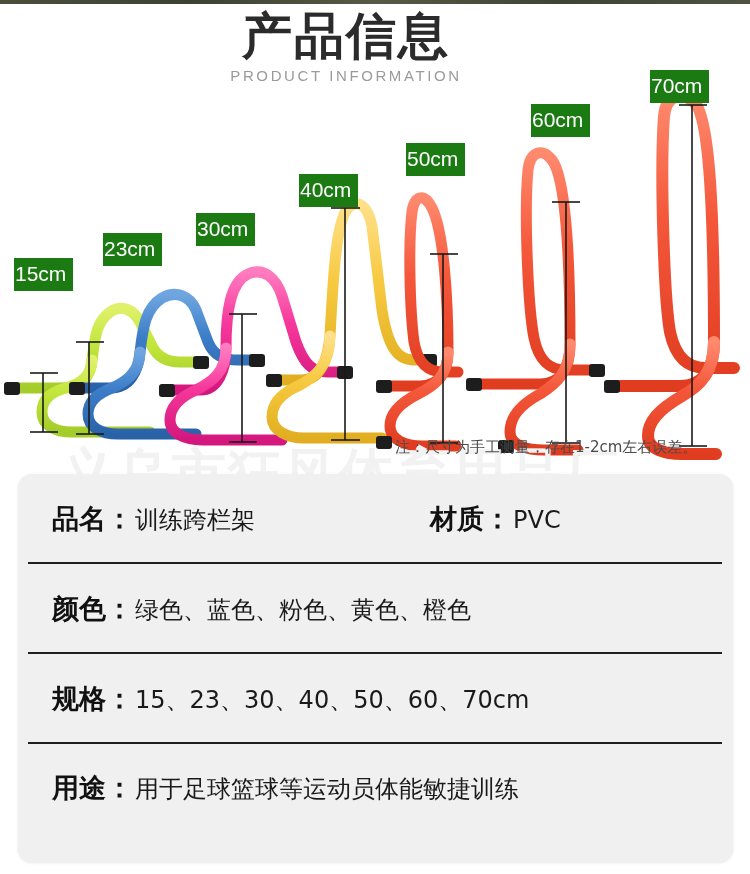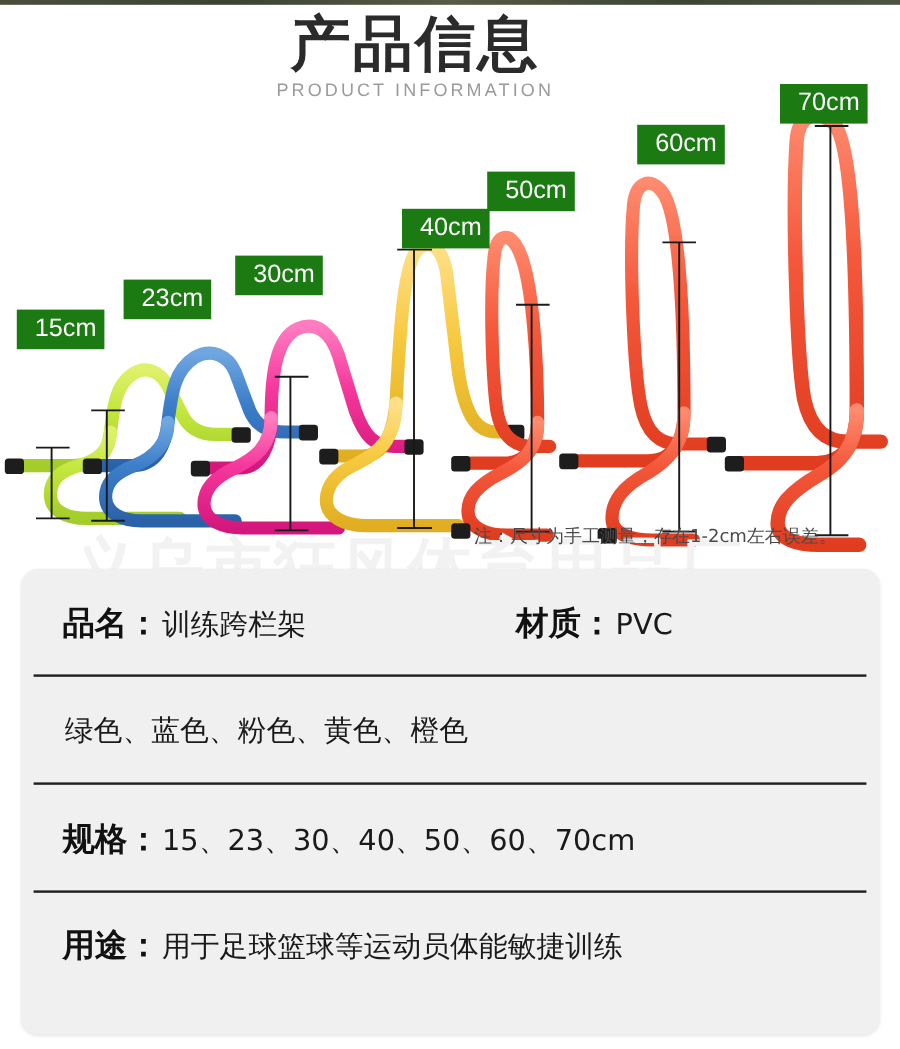--- a/index.html
+++ b/index.html
@@ -61,21 +61,21 @@
 
   
   .badge {
     position: absolute;
     background: #1c7a12;
     color: #ffffff;
     font-family: "Liberation Sans", sans-serif;
     font-size: 21px;
     font-weight: normal;
     line-height: 1;
-    padding: 5px 7px 7px 15px;
+    padding: 5px 7px 7px 1px;
     white-space: nowrap;
     letter-spacing: 0px;
   }
 
   
   .watermark {
     position: absolute;
     left: 60px; top: 410px;
     width: 640px;
     font-family: "DejaVu Sans", sans-serif;
@@ -279,21 +279,21 @@
         <rect x="604" y="320" width="16" height="13" rx="3" fill="#1d1d1d"></rect>
         <line x1="692" y1="45" x2="692" y2="386" stroke="#1a1a1a" stroke-width="1.6"></line>
         <line x1="679" y1="45" x2="707" y2="45" stroke="#1a1a1a" stroke-width="1.6"></line>
         <line x1="679" y1="386" x2="707" y2="386" stroke="#1a1a1a" stroke-width="1.6"></line>
       </g>
     </svg>
 
     <div class="badge" style="left:14px; top:198px;">15cm</div>
     <div class="badge" style="left:103px; top:173px;">23cm</div>
     <div class="badge" style="left:196px; top:153px;">30cm</div>
-    <div class="badge" style="left:299px; top:114px;margin-left:36px;">40cm</div>
+    <div class="badge" style="left:299px; top:114px;">40cm</div>
     <div class="badge" style="left:406px; top:83px;">50cm</div>
     <div class="badge" style="left:531px; top:44px;">60cm</div>
     <div class="badge" style="left:650px; top:10px;">70cm</div>
   </div>
 
   <div class="watermark">义乌市狂风体育用品厂</div>
 
   <div class="note">注：尺寸为手工测量，存在1-2cm左右误差。</div>
 
   <div class="info-card">
@@ -304,20 +304,21 @@
         <span class="field-value">训练跨栏架</span>
       </div>
       <div class="field second">
         <span class="field-label">材质：</span>
         <span class="field-value">PVC</span>
       </div>
     </div>
 
     <div class="info-row">
       <div class="field">
+        <span class="field-label">颜色：</span>
         <span class="field-value">绿色、蓝色、粉色、黄色、橙色</span>
       </div>
     </div>
 
     <div class="info-row">
       <div class="field">
         <span class="field-label">规格：</span>
         <span class="field-value">15、23、30、40、50、60、70cm</span>
       </div>
     </div>

